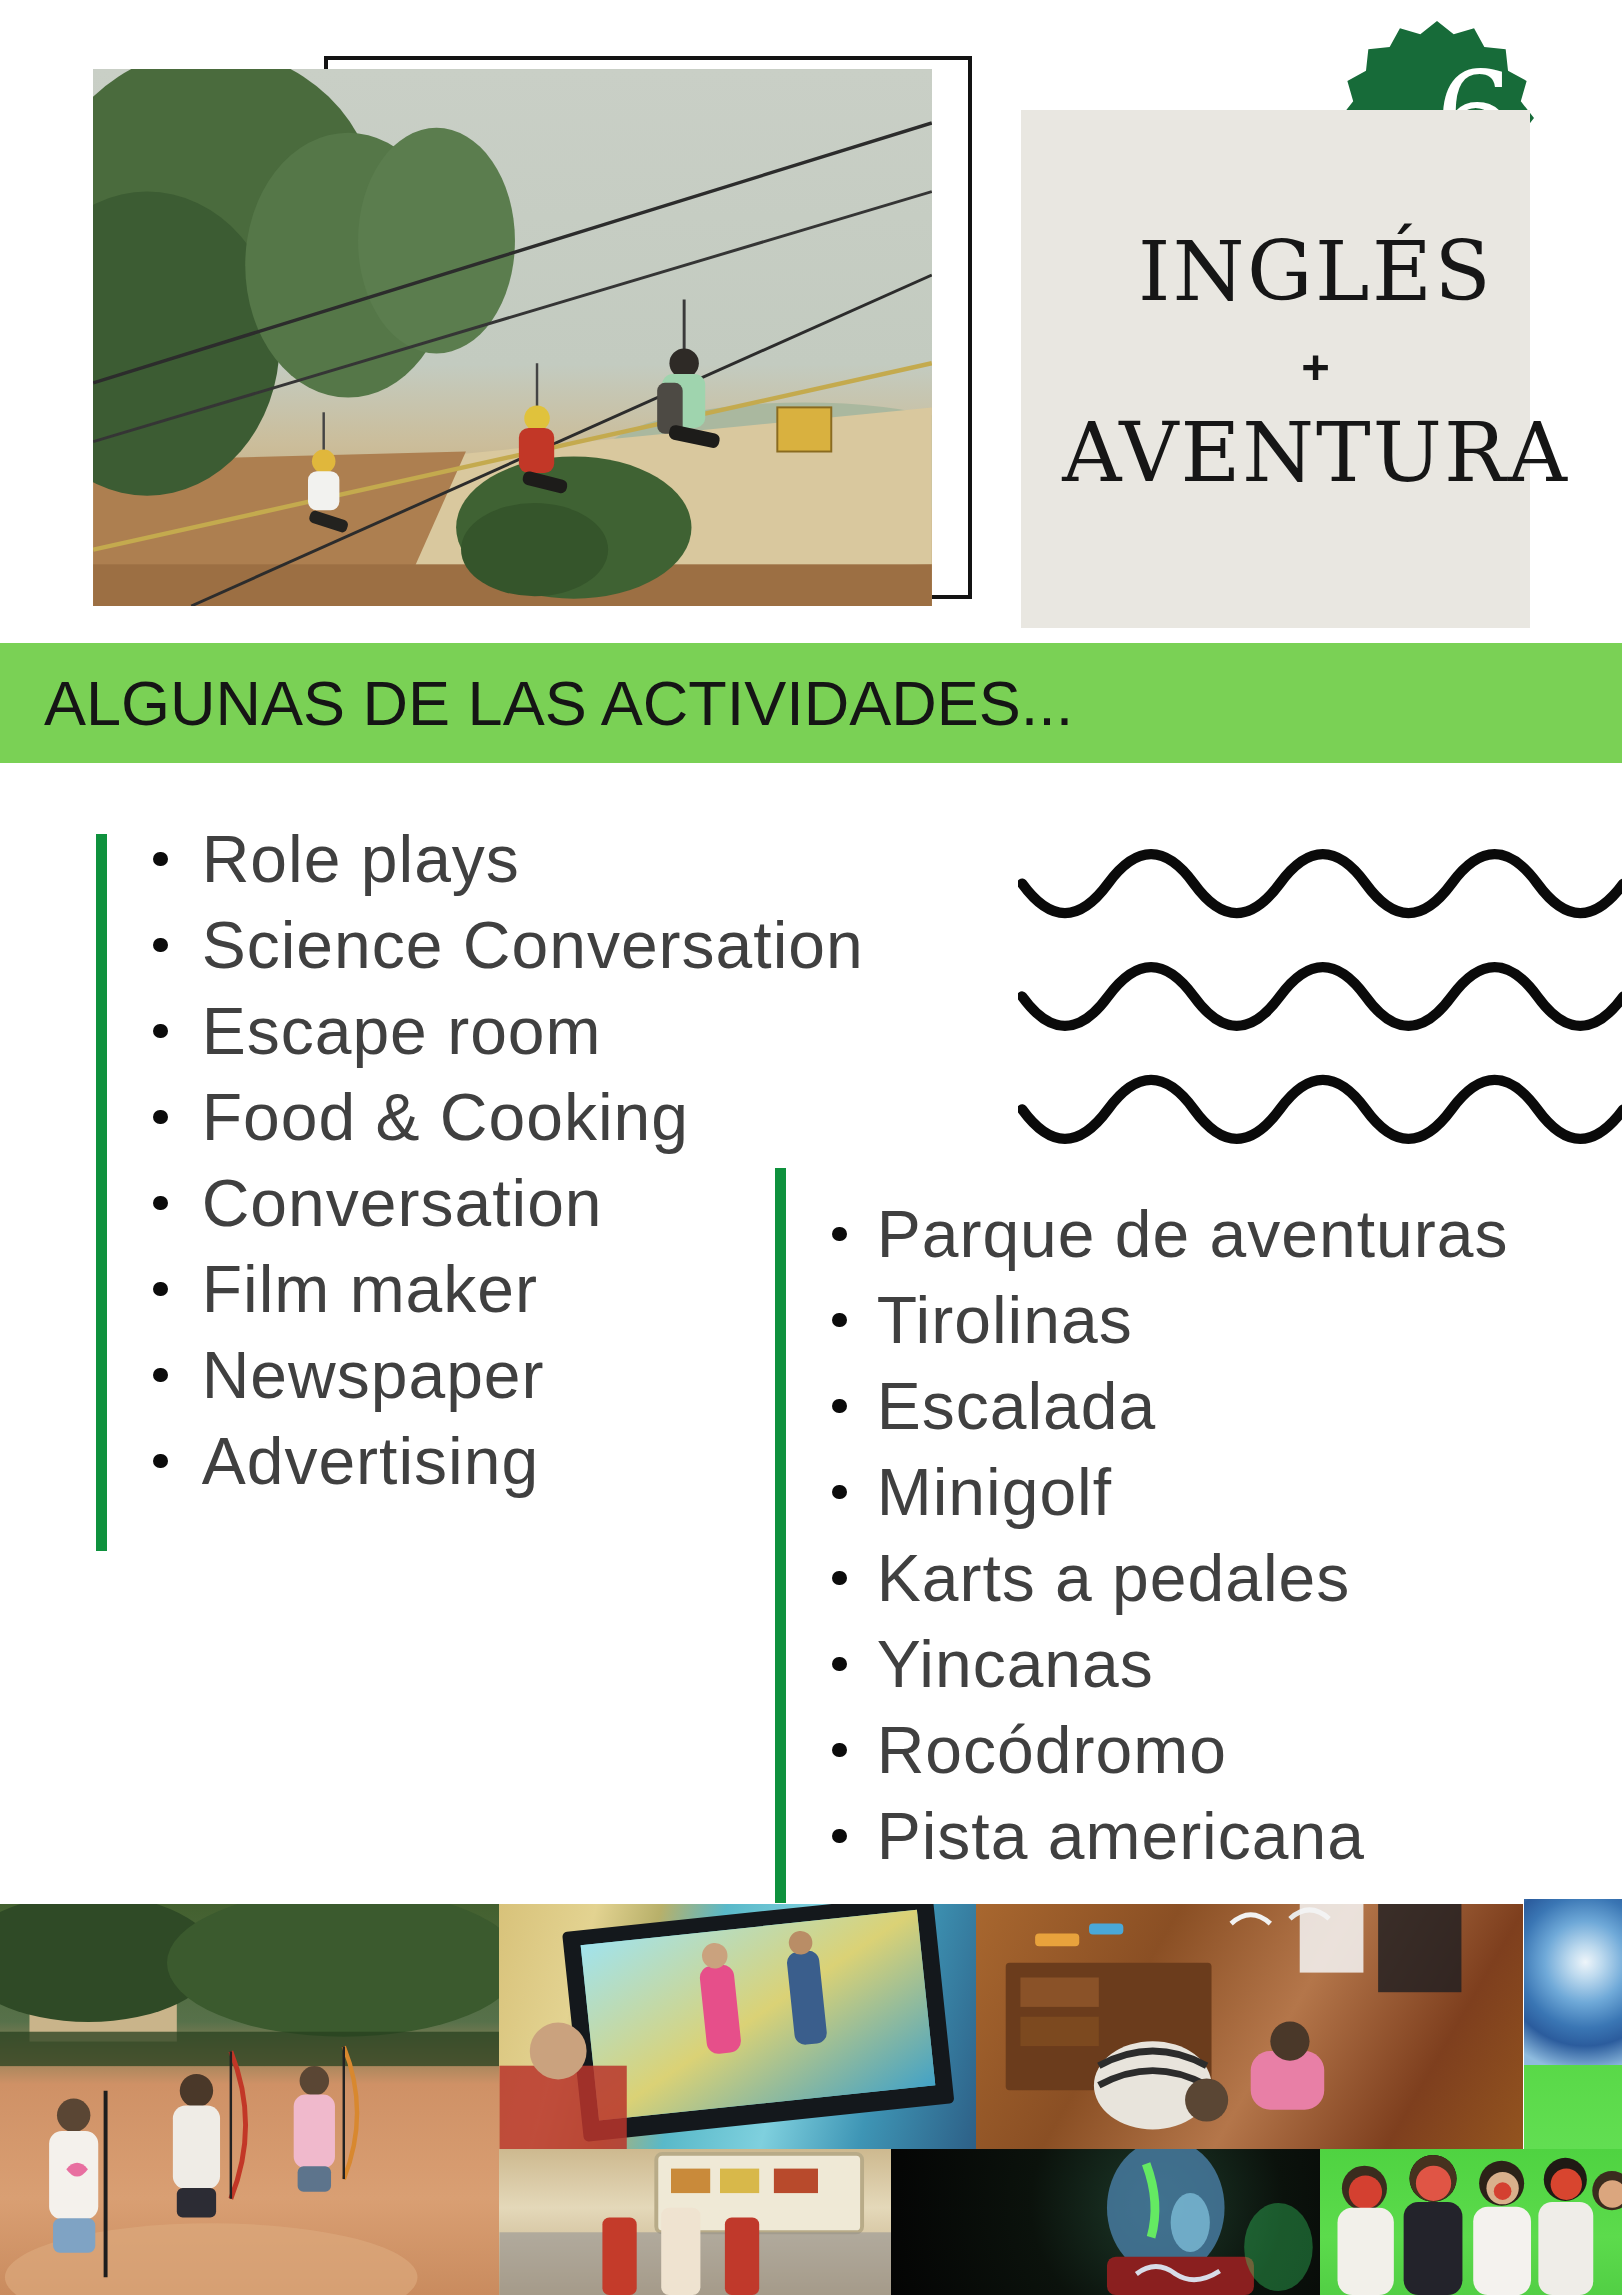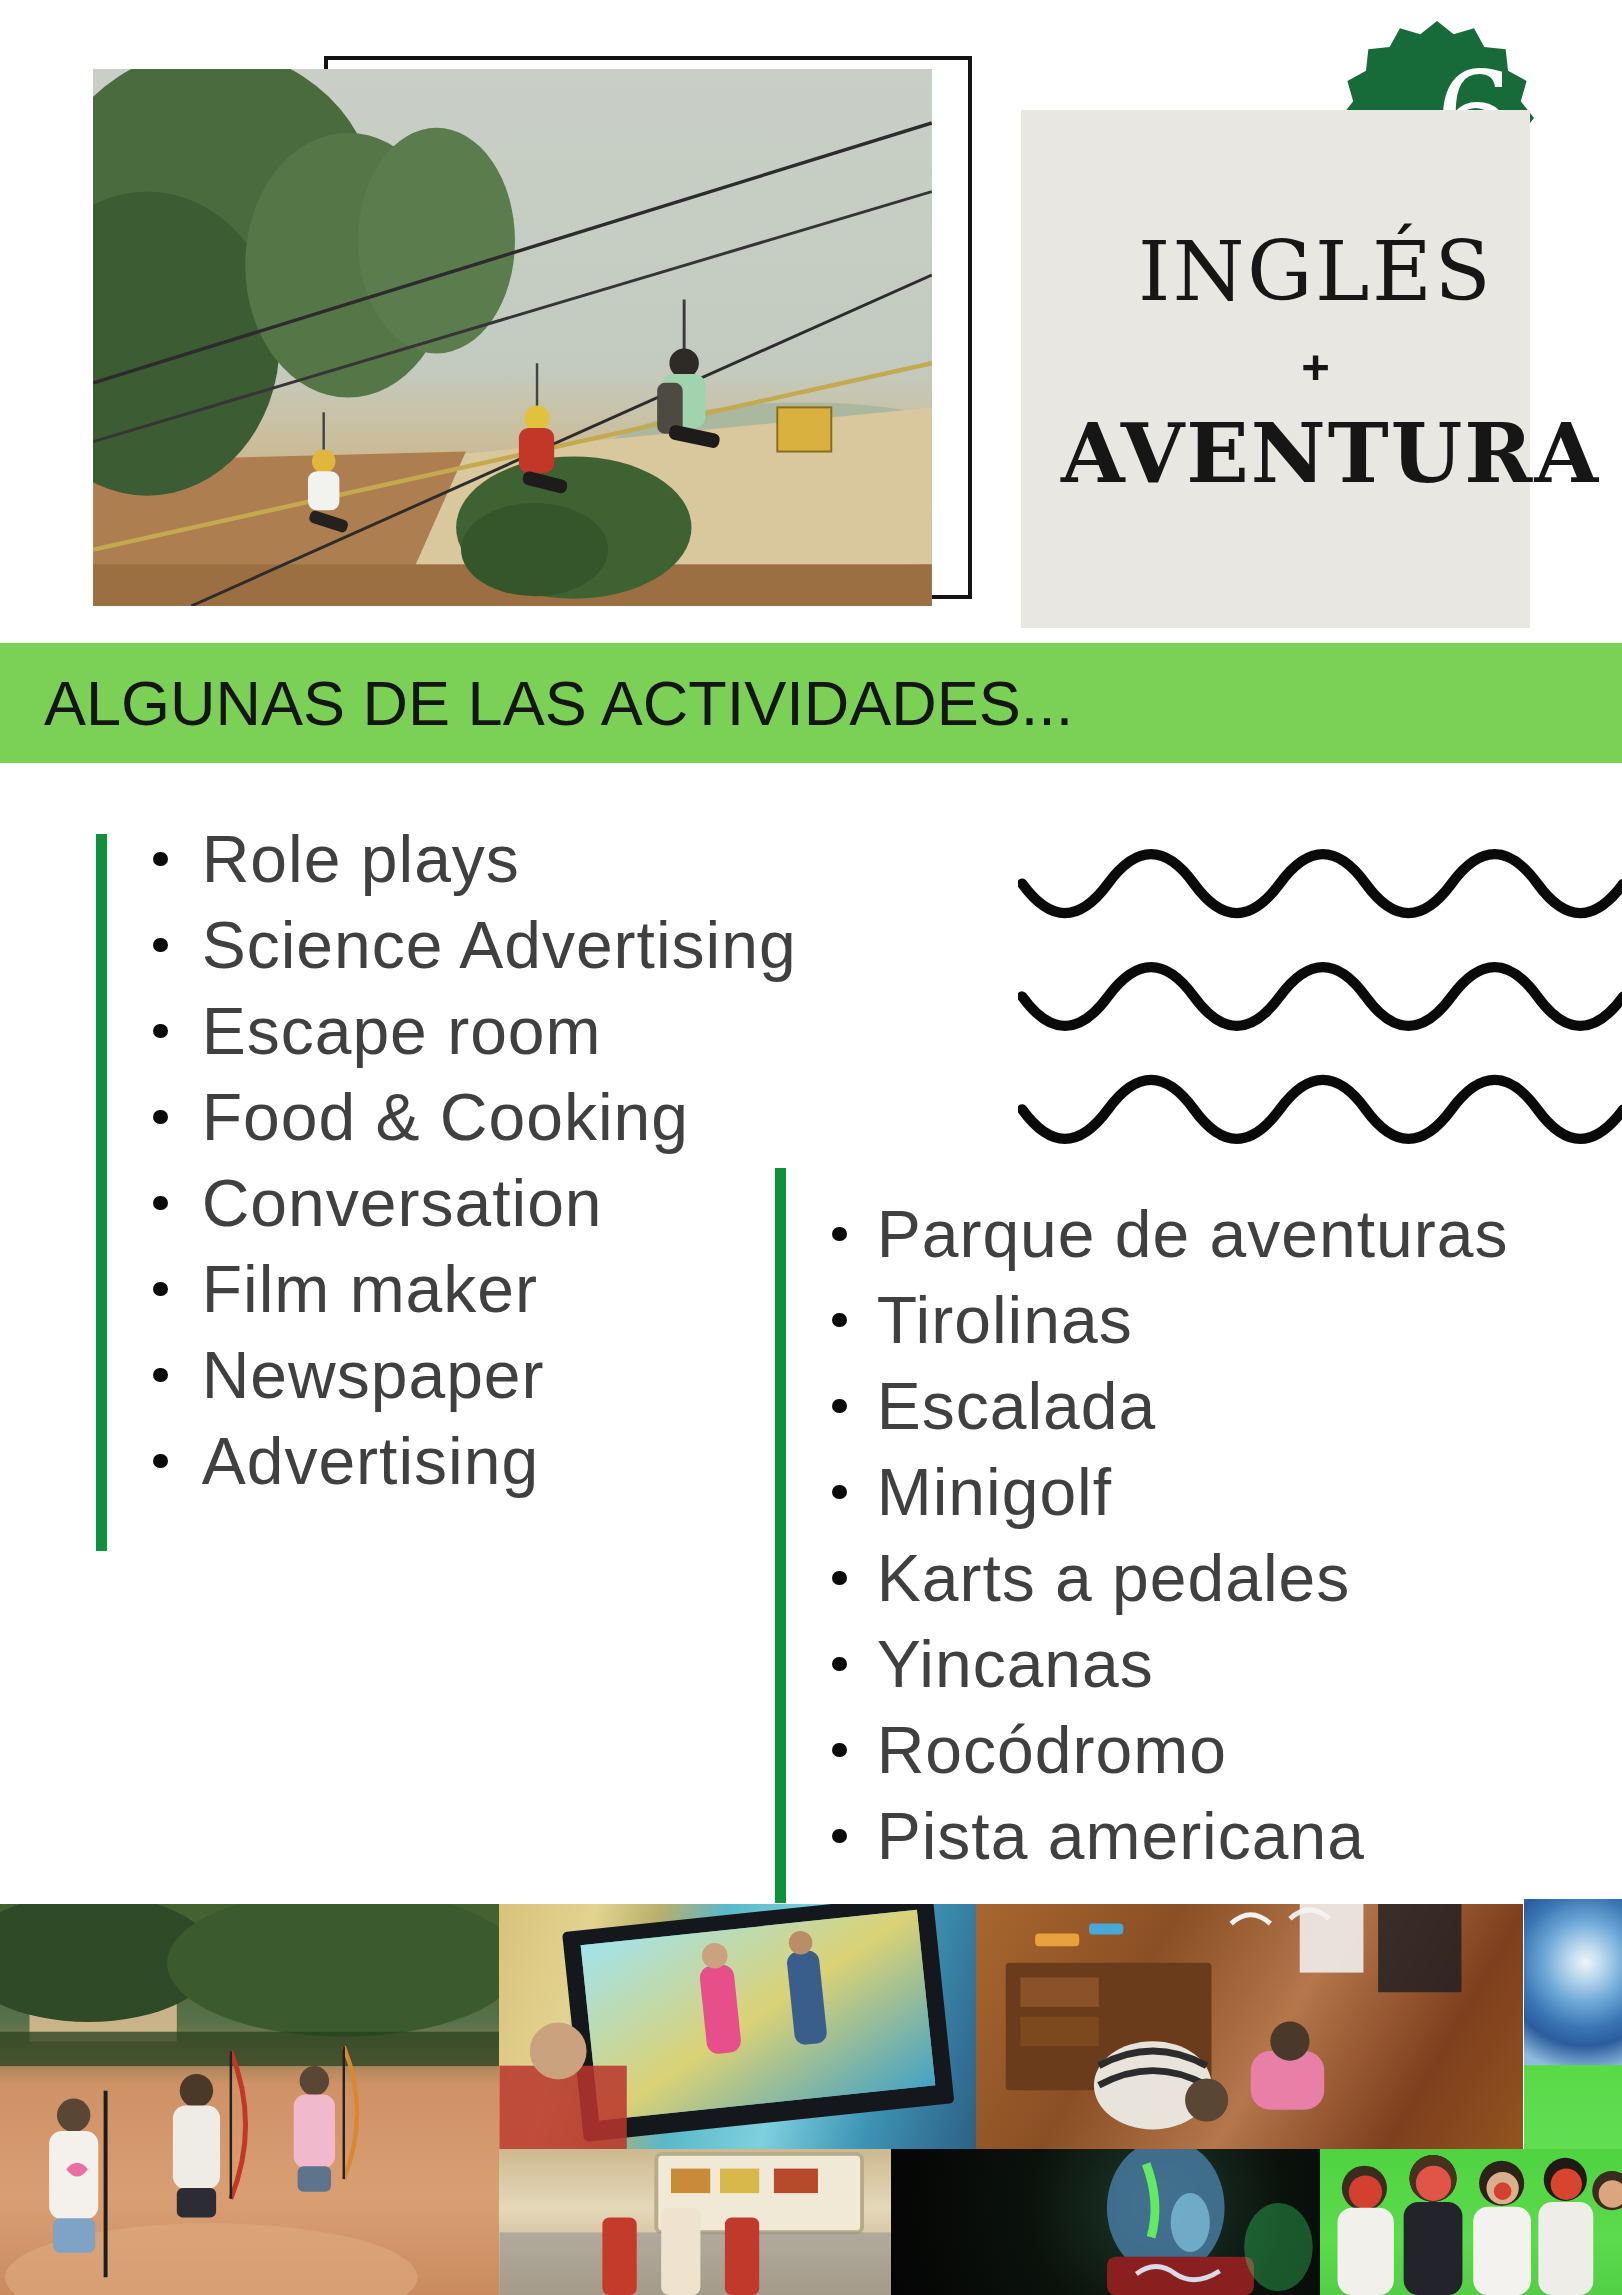--- a/index.html
+++ b/index.html
@@ -22,21 +22,21 @@
   .badge-prefix{font-size:26.5px;letter-spacing:1px;margin-top:8.8px;}
   .badge-number{font-size:126px;line-height:126px;}
 
   
   .title-box{position:absolute;left:1021px;top:110px;width:509px;height:518px;
              background:var(--box_beige,#e9e7e1);}
   .title-line{position:absolute;left:0;width:100%;text-align:center;
               font-family:"DejaVu Serif",serif;color:#161616;padding-left:40px;}
   .title-line1{top:113px;font-size:82px;line-height:98px;letter-spacing:2.5px;}
   .title-plus{top:230px;font-size:49px;line-height:54px;font-family:"Liberation Sans",sans-serif;font-weight:bold;}
-  .title-line2{top:294px;font-size:82px;line-height:98px;letter-spacing:2px;font-weight:bold;}
+  .title-line2{top:294px;font-size:82px;line-height:98px;letter-spacing:2px;}
 
   
   .banner{position:absolute;left:0;top:643px;width:1623px;height:120px;
           background:var(--banner_green,#7ad155);display:flex;align-items:center;}
   .banner-text{margin-left:44px;font-size:63px;color:#151515;letter-spacing:0px;
                font-family:"Liberation Sans",sans-serif;}
 
   
   .vbar{position:absolute;width:10.8px;background:var(--bar_green,#0e913d);}
   .vbar-left{left:96px;top:834px;height:717px;}
@@ -140,21 +140,21 @@
   </div>
 
   <div class="vbar vbar-left"></div>
   <ul class="activity-list list-left">
     <li>
         <span class="bullet"></span>
         <span class="item-label">Role plays</span>
       </li>
     <li>
         <span class="bullet"></span>
-        <span class="item-label">Science Advertising</span>
+        <span class="item-label">Science Conversation</span>
       </li>
     <li>
         <span class="bullet"></span>
         <span class="item-label">Escape room</span>
       </li>
     <li>
         <span class="bullet"></span>
         <span class="item-label">Food &amp; Cooking</span>
       </li>
     <li>

